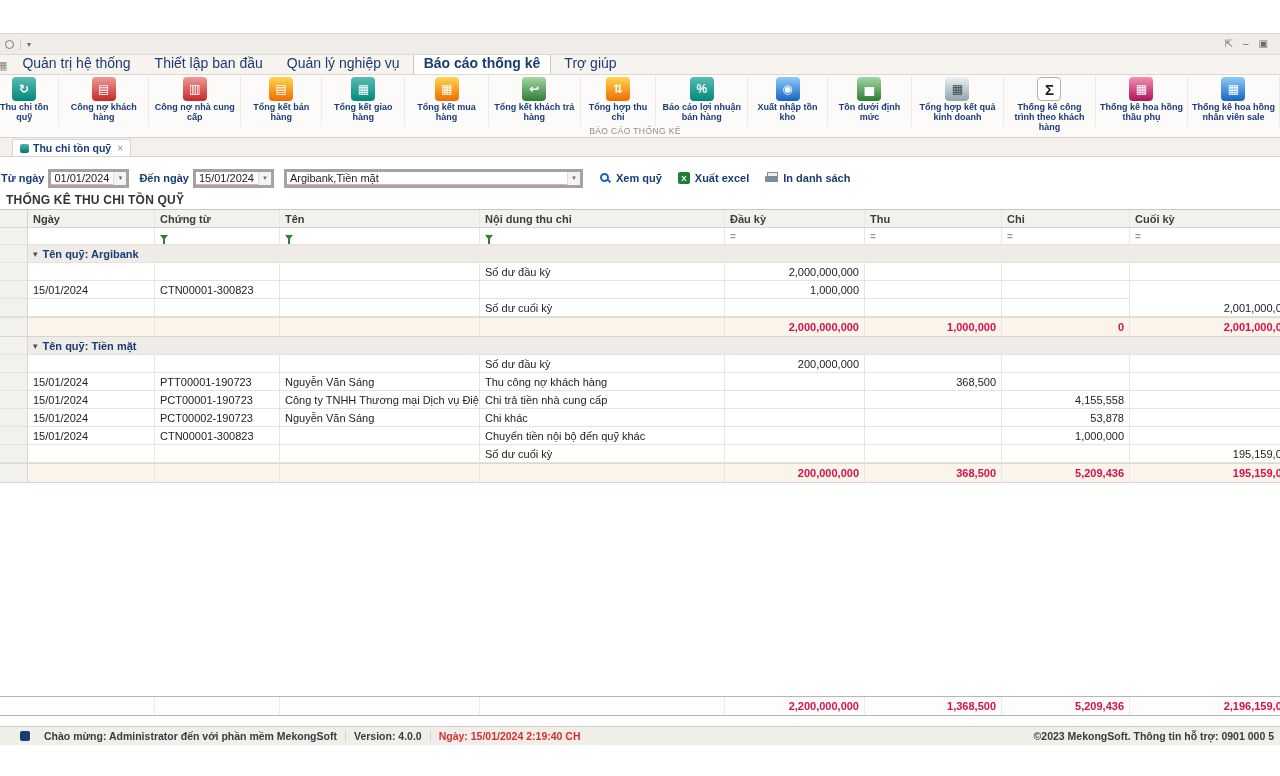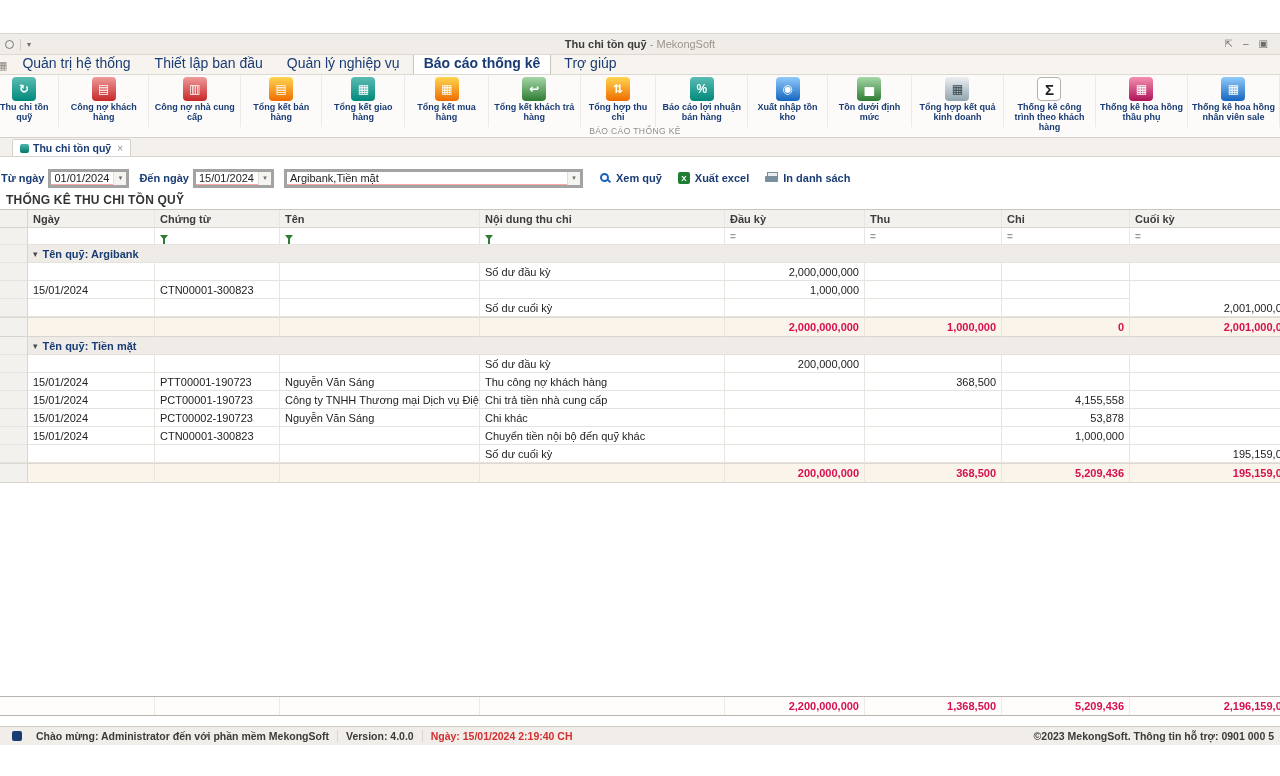--- a/index.html
+++ b/index.html
@@ -106,41 +106,38 @@
   .srow { height:20px; background:#faf4ea; border-top:1px solid #ddd8d1; }
   .srow .c { border-bottom:1px solid #d8d4cf; }
   .sred { color:#d6104f; font-weight:bold; }
   .fillspace { flex:1; }
   .gtotal { height:20px; background:#fffdfb; border-top:1px solid #b9b5ae; border-bottom:1px solid #b9b5ae;
     margin-bottom:10px; }
   .gtotal .c { border-right:1px solid #eeebe6; border-bottom:none; }
 
   
   .statusbar { height:19px; background:#f1ede8; border-top:1px solid #d0ccc6; display:flex; align-items:center;
-    font-size:10.5px; font-weight:bold; color:#3b3b3b; padding:0 6px 0 12px; }
+    font-size:10.5px; font-weight:bold; color:#3b3b3b; padding:0 6px 0 20px; }
   .sb-appicon { width:10px; height:10px; background:#1a3c74; border-radius:2px; margin-right:6px; flex:none; }
   .sb-item { padding:0 8px; border-right:1px solid #d8d4ce; white-space:nowrap; }
   .sb-item:first-of-type { padding-left:2px; }
   .sb-date { color:#d32f2f; border-right:none; }
   .sb-right { margin-left:auto; white-space:nowrap; }
 </style>
 </head>
 <body>
 
 <div class="stage">
   <div class="window">
 
     <div class="titlebar">
       <div class="tb-left">
         <span class="tb-circle"></span>
         <span class="tb-sep"></span>
         <span class="tb-caret">▾</span>
-      </div>
-      <div class="tb-title">
-        <b>Thu chi tồn quỹ</b><span class="suffix"> - MekongSoft</span>
       </div>
       <div class="tb-right">
         <span class="tb-btn">⇱</span>
         <span class="tb-btn">–</span>
         <span class="tb-btn">▣</span>
       </div>
     </div>
 
     <div class="menubar">
       <span class="menu-appicon">▦</span>

